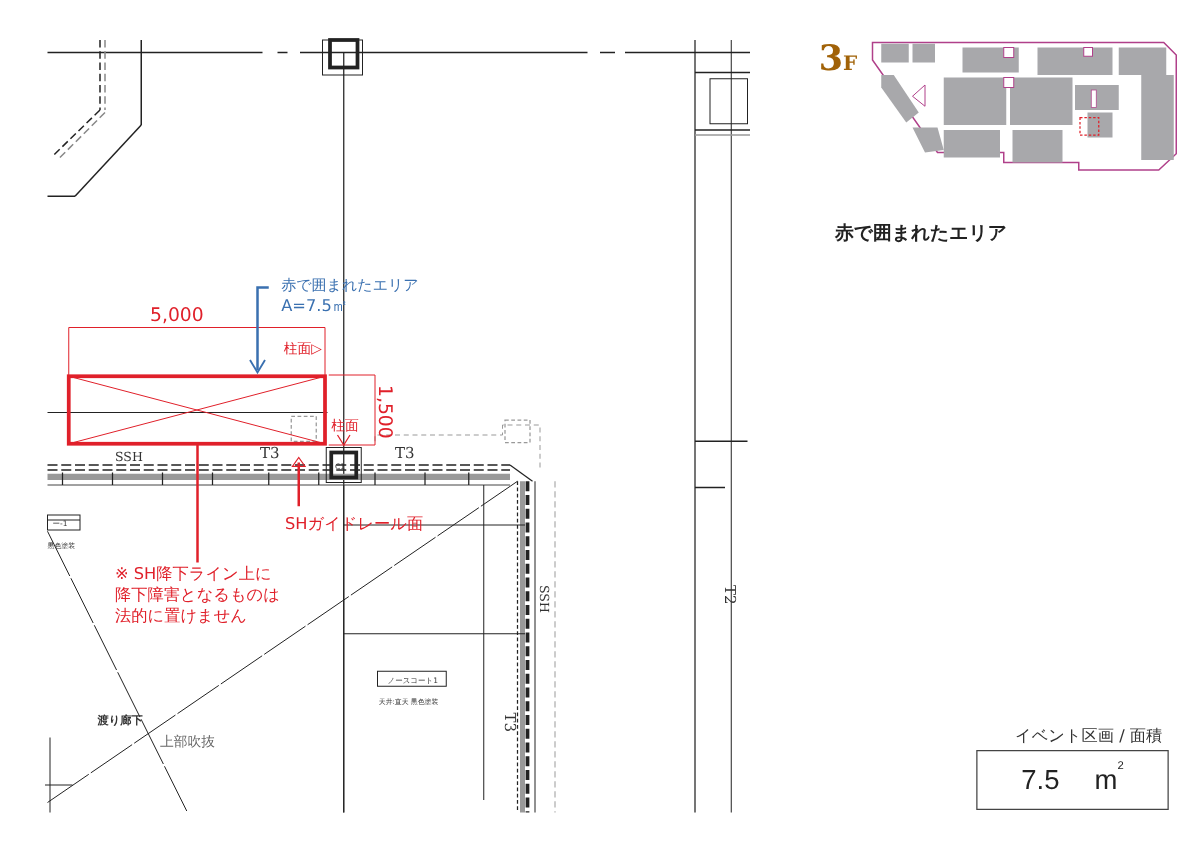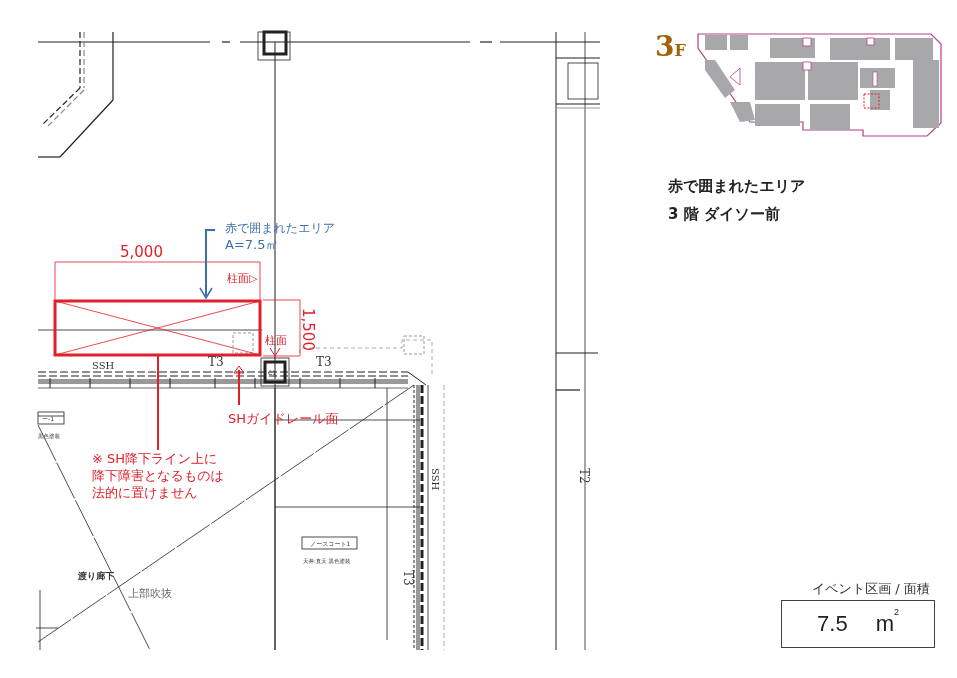--- a/index.html
+++ b/index.html
@@ -179,20 +179,19 @@
   <polygon points="35,47 45,38 45,55" fill="#ffffff" stroke="#b0408a" stroke-width="0.8"></polygon>
   <rect x="108" y="8" width="8" height="8" fill="#fff" stroke="#b0408a" stroke-width="0.8"></rect>
   <rect x="108" y="32" width="8" height="8" fill="#fff" stroke="#b0408a" stroke-width="0.8"></rect>
   <rect x="172" y="8" width="7" height="7" fill="#fff" stroke="#b0408a" stroke-width="0.8"></rect>
   <rect x="178" y="42" width="4" height="14" fill="#fff" stroke="#b0408a" stroke-width="0.6"></rect>
   <rect x="169" y="64" width="15" height="14" fill="none" stroke="#e0202a" stroke-width="1" stroke-dasharray="2,1.5"></rect>
 </svg>
 
 <div class="venue">
   <div>赤で囲まれたエリア</div>
-  <div>3 階 ダイソー前</div>
 </div>
 
 <div class="area-box-label">イベント区画 / 面積</div>
 <div class="area-box">
   <span>7.5</span>
   <span class="unit"><span>m</span><sup>2</sup></span>
 </div>
 
 </body></html>

